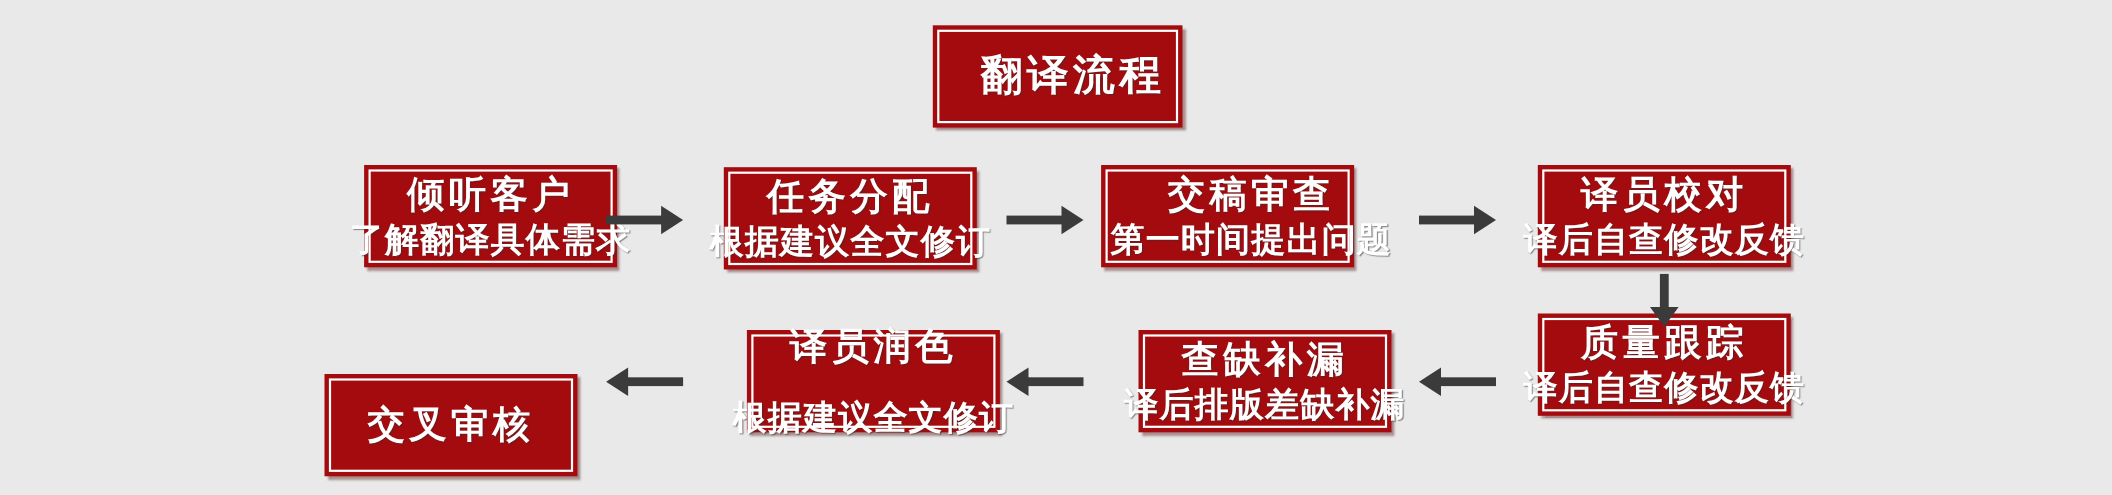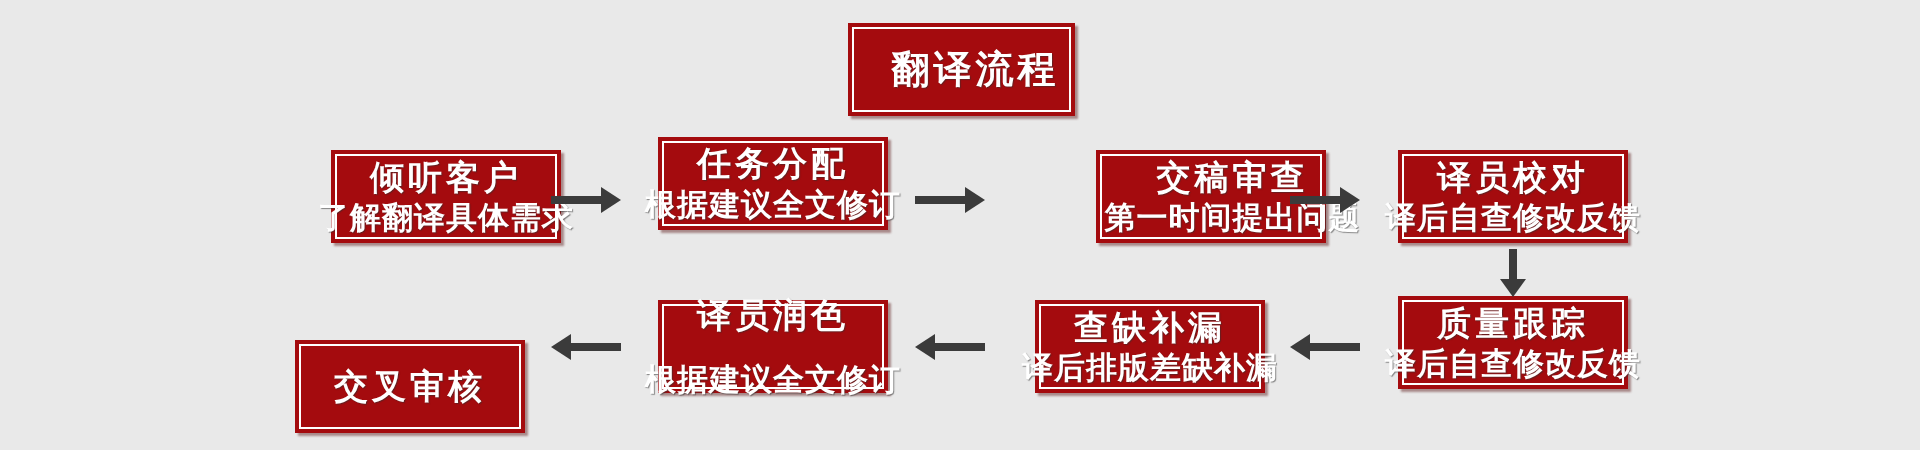--- a/index.html
+++ b/index.html
@@ -60,28 +60,28 @@
     top: 23px;
     width: 227px;
     height: 93px;
   }
   .title-node .node-title {
     font-size: 38px;
     margin-left: 28px;
   }
   
   .n1 { left: 295px;  top: 150px; margin-left: 36px; }
-  .n2 { left: 658px;  top: 137px; font-family: Liberation Serif, serif; }
-  .n3 { left: 1096px; top: 150px; padding-left: 43px; }
+  .n2 { left: 658px;  top: 152px; }
+  .n3 { left: 1001px; top: 150px; padding-left: 43px; }
   .n4 { left: 1398px; top: 150px; }
   
   .n5 { left: 295px;  top: 300px; margin-top: 40px; }
-  .n6 { left: 658px;  top: 300px; gap: 24px; }
+  .n6 { left: 679px;  top: 300px; gap: 24px; }
   .n7 { left: 1035px; top: 300px; }
-  .n8 { left: 1398px; top: 296px; text-align: center; }
+  .n8 { left: 1398px; top: 285px; text-align: center; }
 
   
   .arrow { position: absolute; }
   .arrow-h { width: 70px; height: 26px; }
   .arrow-h .shaft {
     position: absolute;
     top: 9px;
     height: 8px;
     width: 52px;
     background: #3b3b3b;

